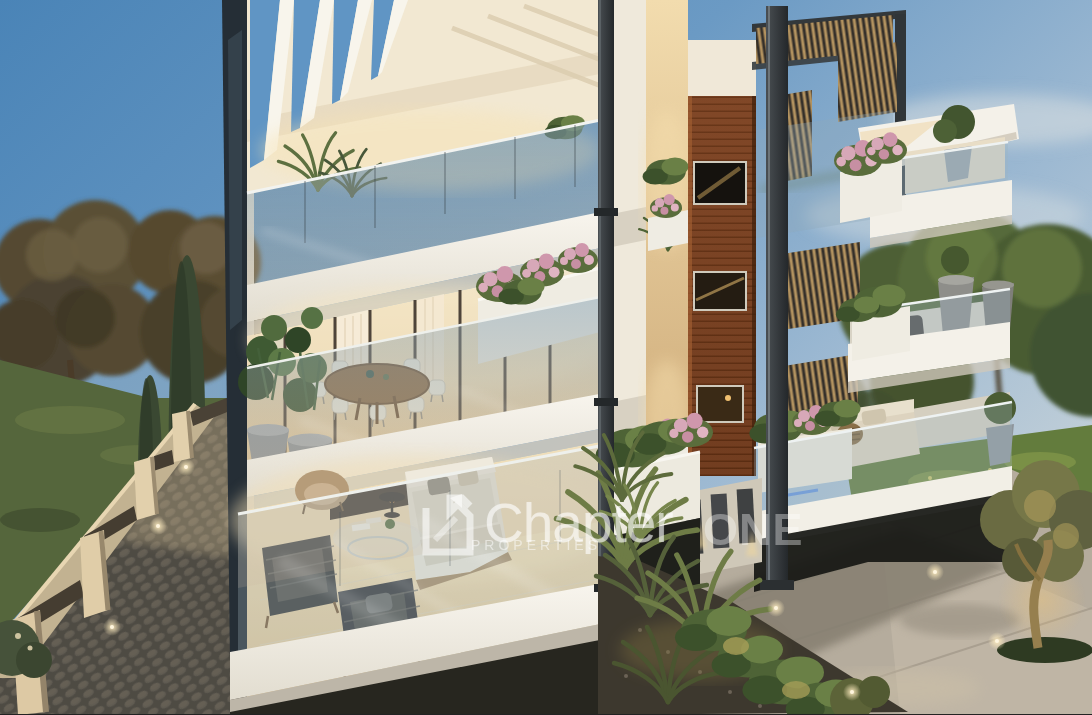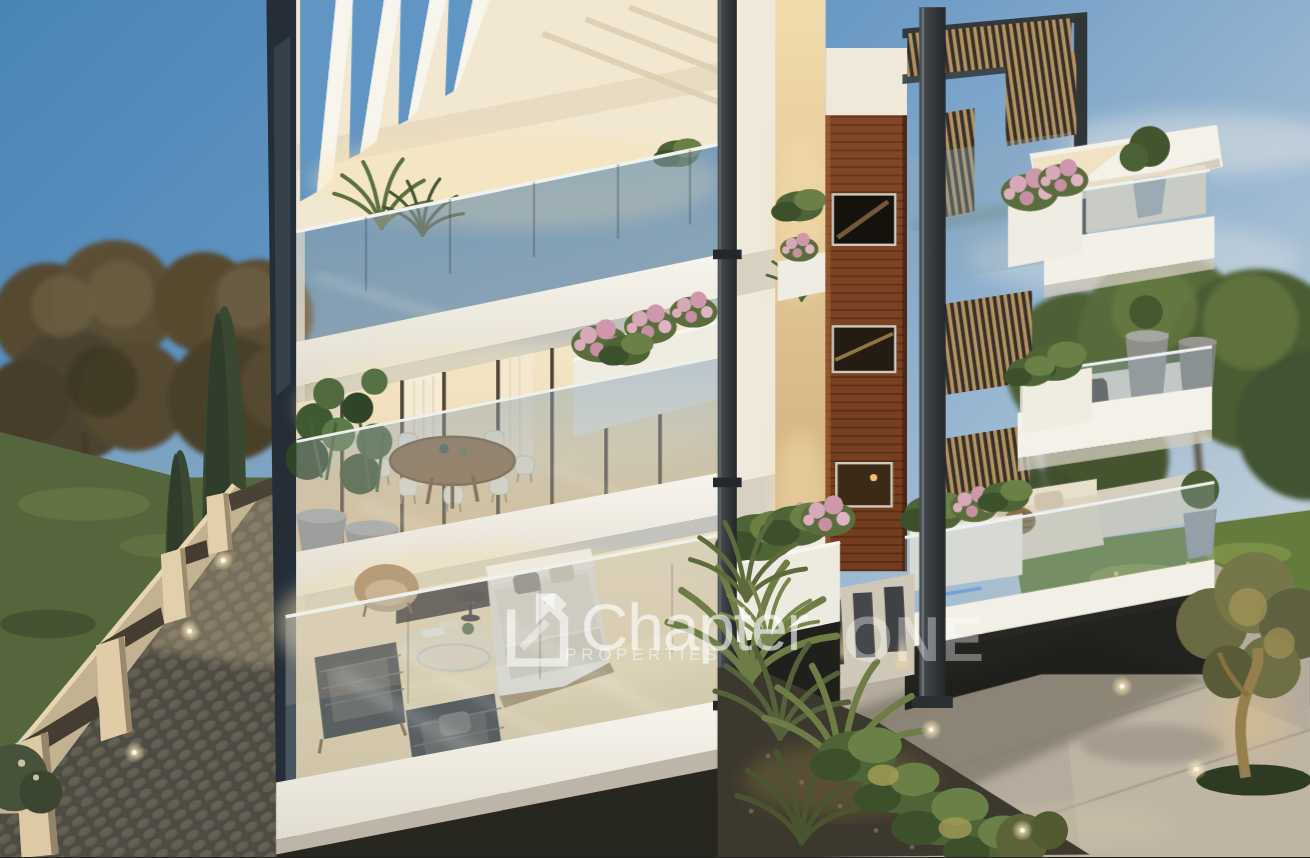--- a/index.html
+++ b/index.html
@@ -5,21 +5,21 @@
   html,body{margin:0;padding:0;background:#222;}
   .stage{position:relative;width:1092px;height:714px;overflow:hidden;
          font-family:"Liberation Sans",sans-serif;background:#6b9ac4;}
   .stage svg{position:absolute;left:0;top:0;display:block;}
   .watermark{position:absolute;left:422px;top:494px;width:400px;height:70px;
              pointer-events:none;}
   .wm-logo{position:absolute;left:0;top:3px;}
   .wm-chapter{position:absolute;left:62px;top:2px;font-size:55px;line-height:1;
               font-weight:500;letter-spacing:-1px;color:rgba(255,255,255,.58);
               text-shadow:0 0 2px rgba(255,255,255,.12);}
-  .wm-one{position:absolute;left:281px;top:13px;font-size:53px;line-height:1;
+  .wm-one{position:absolute;left:281px;top:13px;font-size:45px;line-height:1;
           font-weight:700;letter-spacing:1px;color:rgba(255,255,255,.36);}
   .wm-props{position:absolute;left:49px;top:44px;font-size:14px;line-height:1;
             font-weight:500;letter-spacing:4px;color:rgba(255,255,255,.52);}
 </style>
 </head>
 <body>
 
 <div class="stage">
 <svg width="1092" height="715" viewBox="0 0 1092 715" xmlns="http://www.w3.org/2000/svg">
 <defs>

